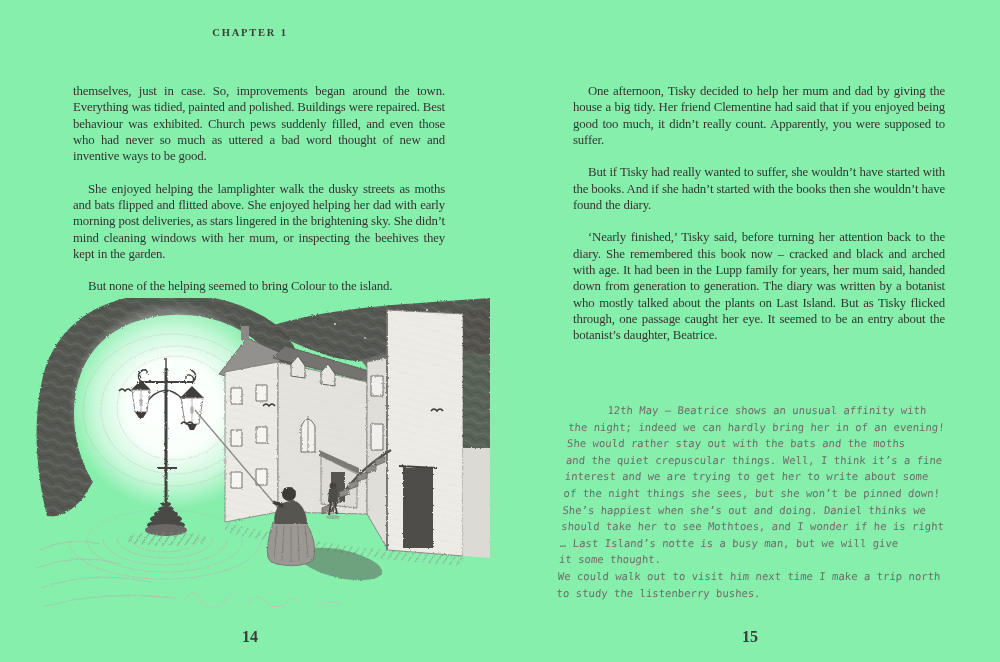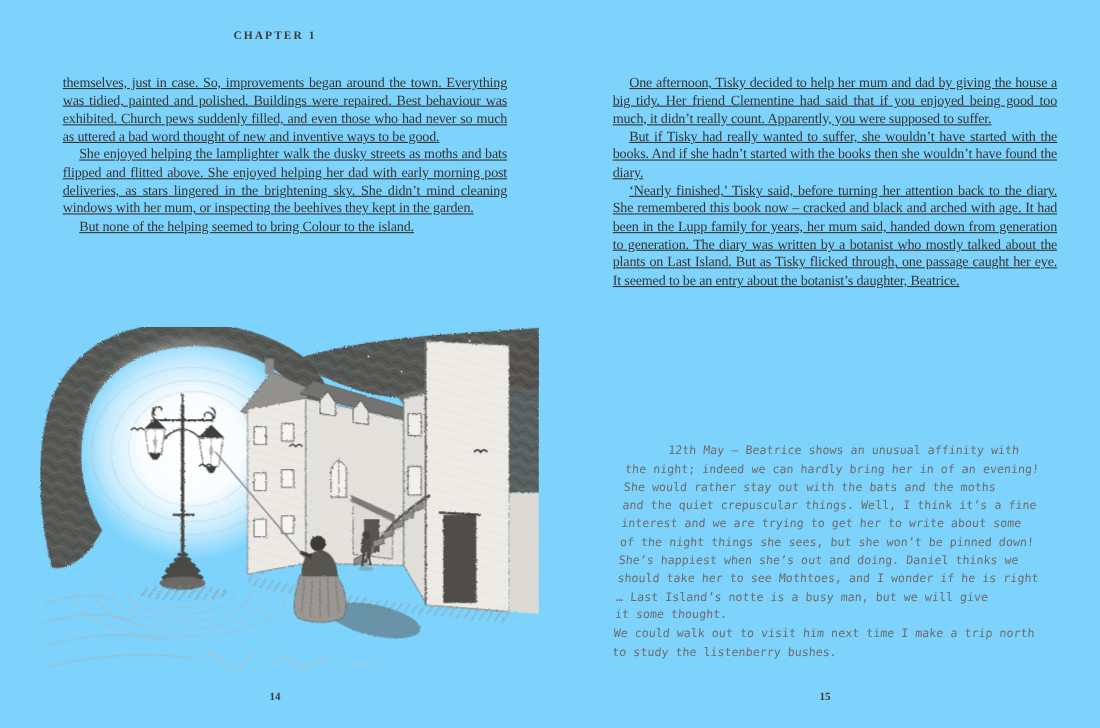--- a/index.html
+++ b/index.html
@@ -1,28 +1,28 @@
 <!DOCTYPE html>
 <html><head>
 <meta charset="utf-8">
 <style>
   html,body{margin:0;padding:0;background:#ffffff;}
-  .spread{position:relative;width:1000px;height:662px;background:#7dd3fc;overflow:hidden;
+  .spread{position:relative;width:1000px;height:662px;background:#86efac;overflow:hidden;
           font-family:"Liberation Serif",serif;}
   .page{position:absolute;top:0;width:500px;height:662px;}
   #pL{left:0;} #pR{left:500px;}
   .running-head{position:absolute;top:27px;left:0;width:100%;text-align:center;
     font-weight:700;font-size:10.5px;letter-spacing:1.8px;color:#3e3c3a;}
   .body-text{position:absolute;top:67px;left:57px;width:404px;
     font-size:12.8px;line-height:16.35px;letter-spacing:-0.15px;
     text-align:justify;color:#363432;}
-  .body-text p{margin:0;text-indent:15px;text-decoration:underline;}
+  .body-text p{margin:16px;text-indent:15px;}
   #pL .body-text p:first-child{text-indent:0;}
   .folio{position:absolute;top:628px;left:0;width:100%;text-align:center;
-    font-size:10px;font-weight:700;color:#3e3c3a;}
+    font-size:16px;font-weight:700;color:#3e3c3a;}
   .illustration{position:absolute;left:35px;top:298px;width:455px;height:325px;}
   .diary{position:absolute;left:70px;top:402px;width:392px;
     font-family:"DejaVu Sans Mono",monospace;font-size:10.6px;line-height:16.6px;
     color:#6e6c6a;transform:skewX(-4deg);transform-origin:left top;}
   .diary .dl{white-space:nowrap;}
   .diary .dl:first-child{padding-left:38px;}
 </style>
 </head>
 <body>
 

